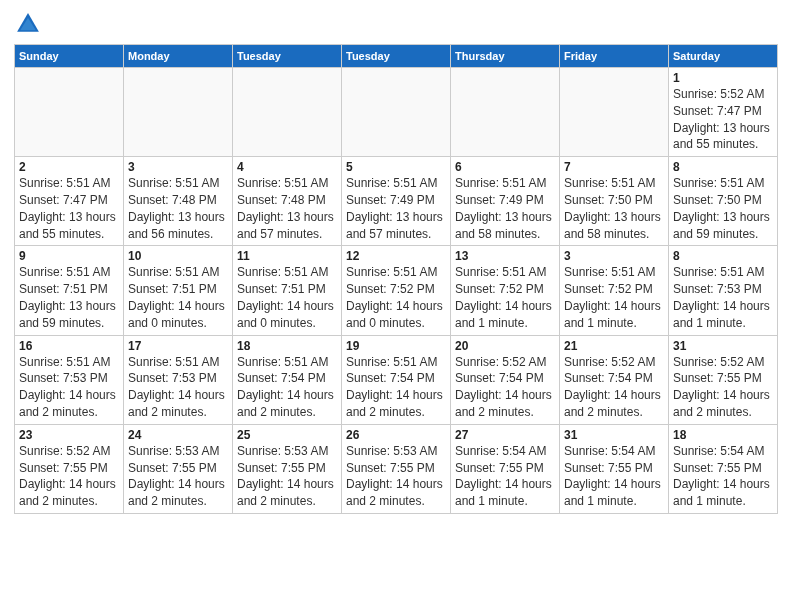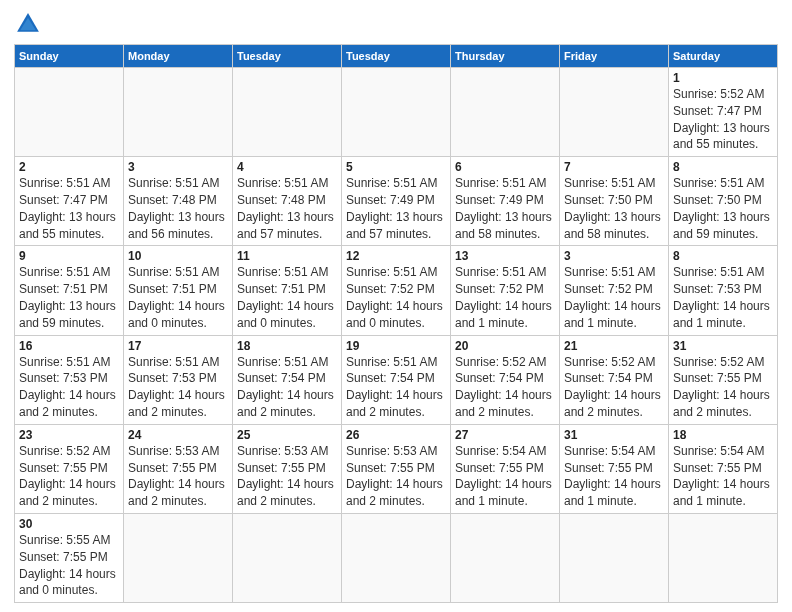--- a/index.html
+++ b/index.html
@@ -341,30 +341,15 @@
 and 1 minute.</div>
           </td>
           <td>
             <span class="day-number">18</span>
             <div class="day-info">Sunrise: 5:54 AM
 Sunset: 7:55 PM
 Daylight: 14 hours
 and 1 minute.</div>
           </td>
         </tr>
-        <tr class="last-row">
-          <td>
-            <span class="day-number">30</span>
-            <div class="day-info">Sunrise: 5:55 AM
-Sunset: 7:55 PM
-Daylight: 14 hours
-and 0 minutes.</div>
-          </td>
-          <td class="empty"></td>
-          <td class="empty"></td>
-          <td class="empty"></td>
-          <td class="empty"></td>
-          <td class="empty"></td>
-          <td class="empty"></td>
-        </tr>
       </tbody>
   </table>
 </div>
 
 </body></html>

